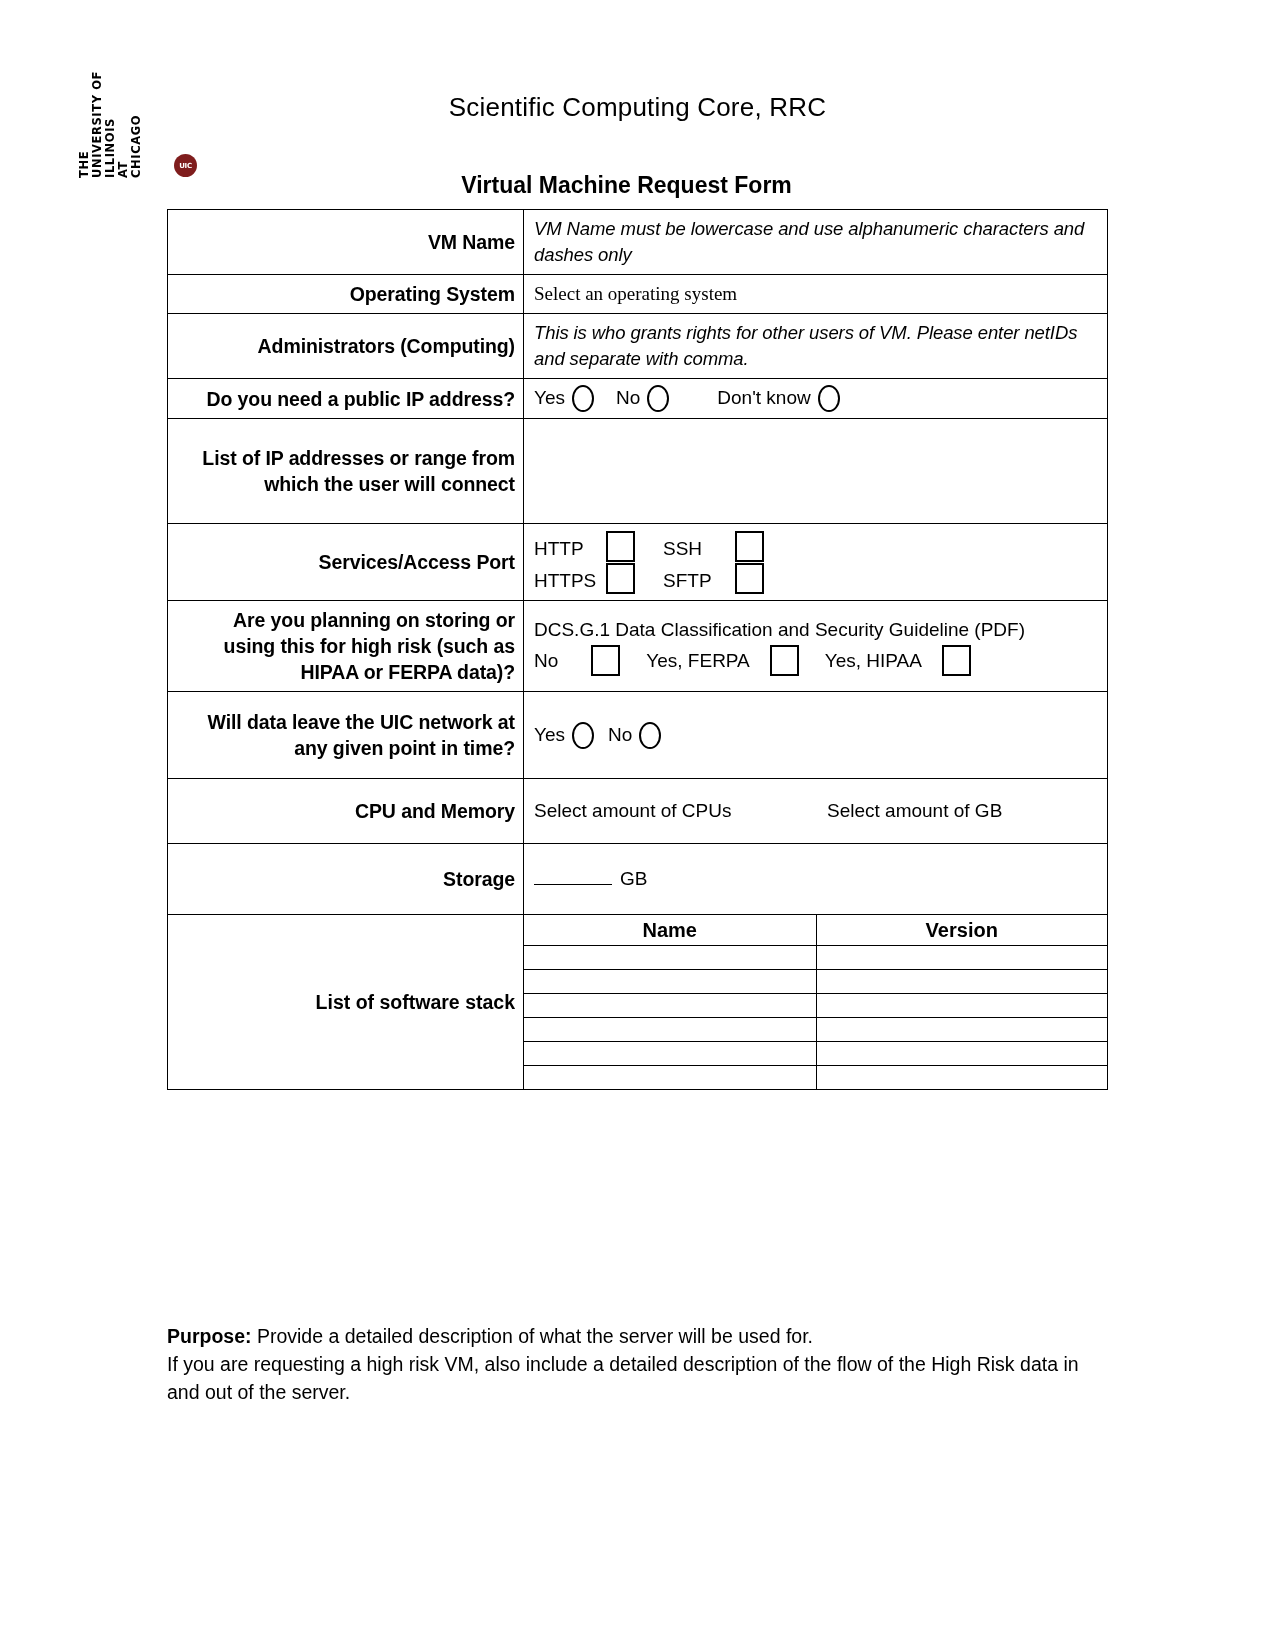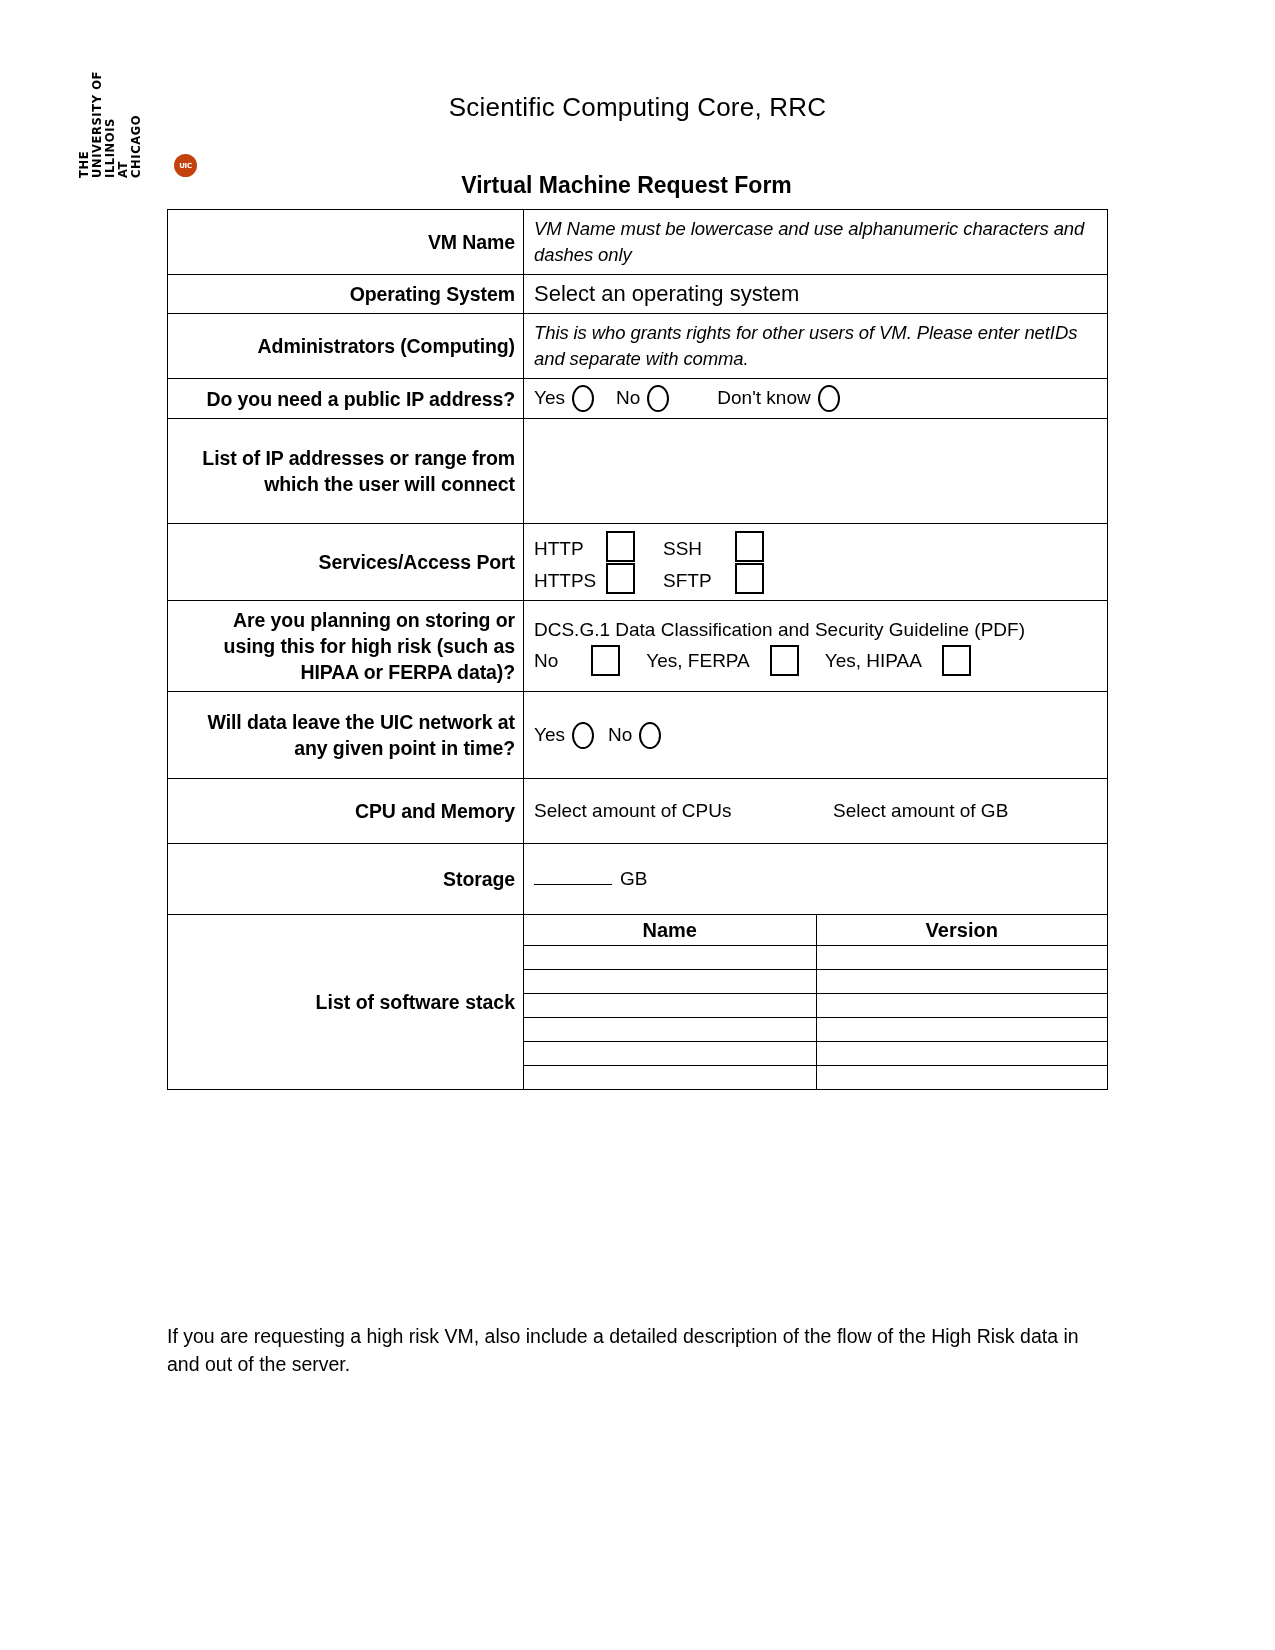--- a/index.html
+++ b/index.html
@@ -54,21 +54,21 @@
     white-space: nowrap;
     color: #000;
   }
   .logo-seal {
     position: absolute;
     left: 96px;
     top: 136px;
     width: 23px;
     height: 23px;
     border-radius: 50%;
-    background: #c2410c;
+    background: #7f1d1d;
     display: flex;
     align-items: center;
     justify-content: center;
   }
   .logo-seal span {
     color: #fff;
     font-family: "DejaVu Sans", sans-serif;
     font-weight: bold;
     font-size: 7px;
     letter-spacing: -0.3px;
@@ -127,21 +127,22 @@
     padding: 6px 10px 6px 10px;
     text-align: left;
   }
   .hint-italic {
     font-style: italic;
     font-size: 18.5px;
     line-height: 26px;
     letter-spacing: -0.1px;
   }
   .plain-value {
-    font-size: 22px;
+    font-size: 19px;
+    font-family: Liberation Serif, serif;
   }
 
   
   .opt-row {
     display: flex;
     align-items: center;
     flex-wrap: nowrap;
   }
   .opt {
     display: inline-flex;
@@ -206,21 +207,20 @@
 
   .risk-text {
     font-size: 19px;
     line-height: 27px;
   }
 
   
   .cpu-row {
     display: flex;
     align-items: flex-start;
-    gap: 6px;
   }
   .cpu-a { font-size: 19px; width: 293px; }
   .cpu-b { font-size: 19px; }
 
   
   .storage-line {
     font-size: 19px;
   }
   .blank-underline {
     display: inline-block;
@@ -477,16 +477,17 @@
               </tr>
             </tbody>
           </table>
         </td>
       </tr>
 
     </tbody>
   </table>
 
   <div class="footer">
+    <p><span class="bold">Purpose:</span><span> Provide a detailed description of what the server will be used for.</span></p>
     <p>If you are requesting a high risk VM, also include a detailed description of the flow of the High Risk data in and out of the server.</p>
   </div>
 
 </div>
 
 </body></html>

